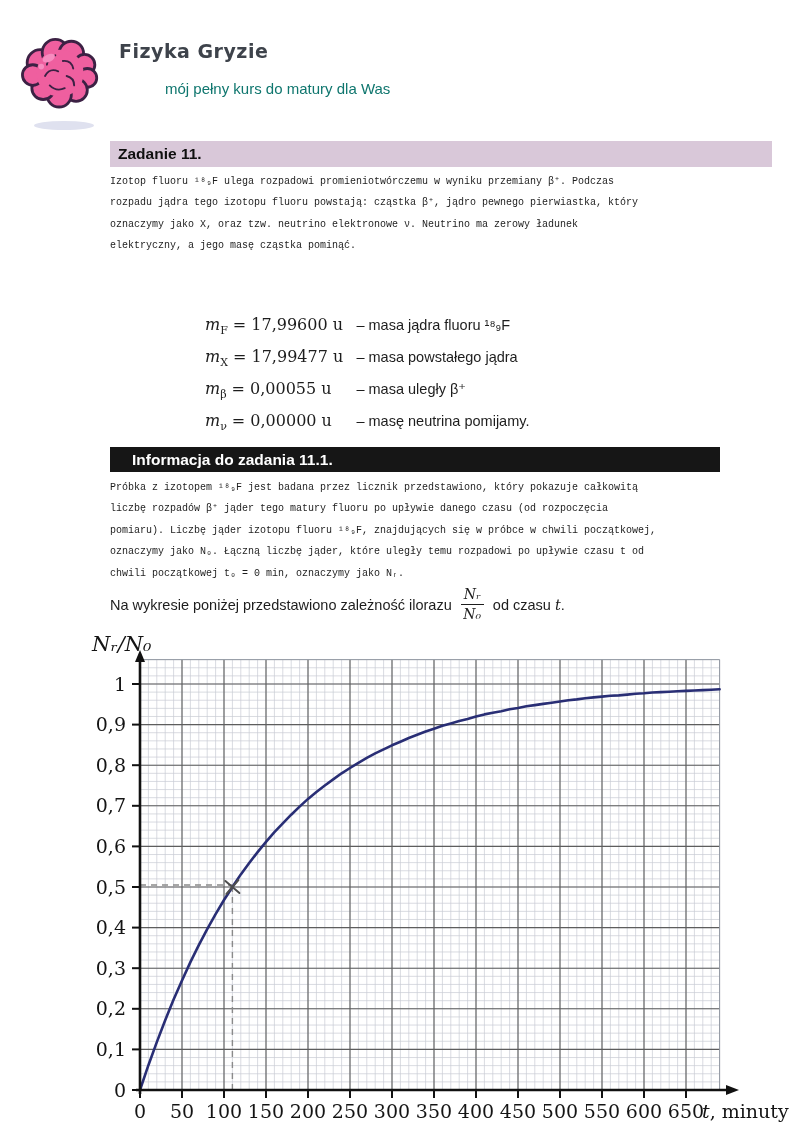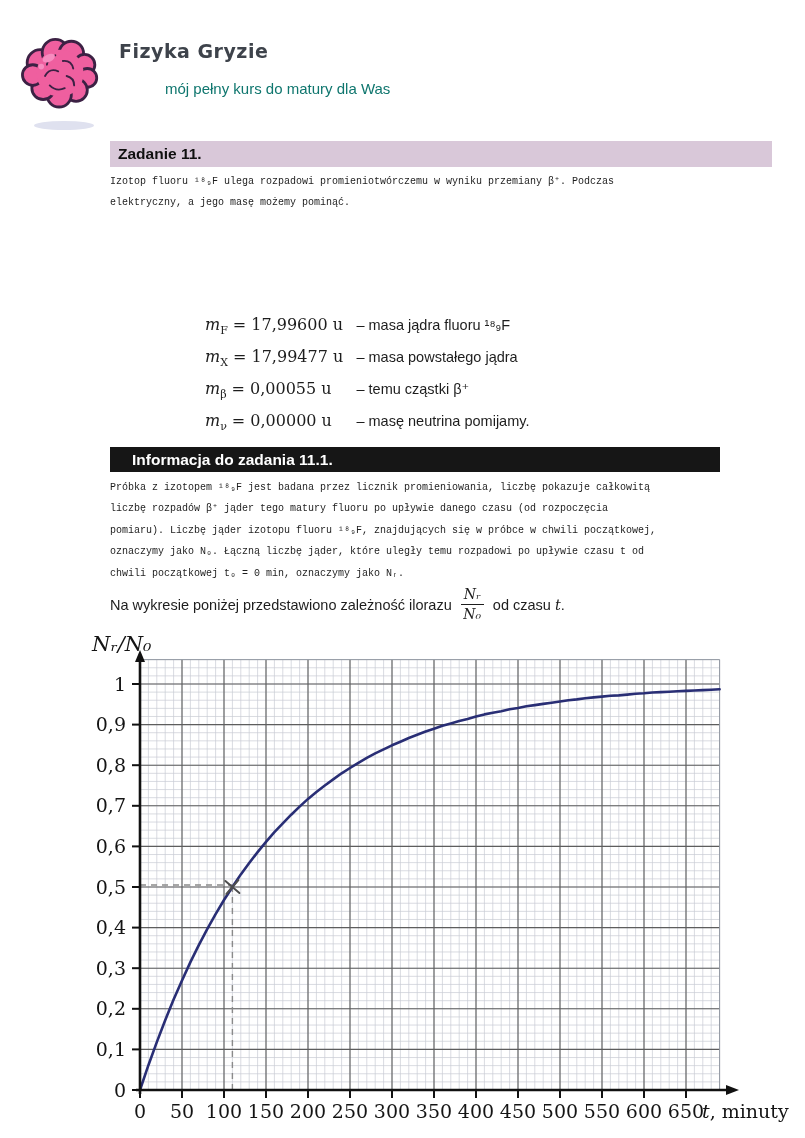--- a/index.html
+++ b/index.html
@@ -79,49 +79,51 @@
   <div class="abs logo-shadow"></div>
   <div class="abs brand">Fizyka Gryzie</div>
   <div class="abs tagline">mój pełny kurs do matury dla Was</div>
 
   <div class="abs task-bar">
     <span>Zadanie 11.</span>
   </div>
 
   <div class="abs para p1">
     <div>Izotop fluoru ¹⁸₉F ulega rozpadowi promieniotwórczemu w wyniku przemiany β⁺. Podczas</div>
-    <div>elektryczny, a jego masę możemy pominąć.</div>
+    <div>rozpadu jądra tego izotopu fluoru powstają: cząstka β⁺, jądro pewnego pierwiastka, który</div>
+    <div>oznaczymy jako X, oraz tzw. neutrino elektronowe ν. Neutrino ma zerowy ładunek</div>
+    <div>elektryczny, a jego masę cząstka pominąć.</div>
   </div>
 
 
   <div class="abs mass-list">
     <div class="mass-row">
       <span class="mass-math"><i>m</i><sub>F</sub><span class="val">= 17,99600 u</span></span>
       <span class="mass-desc">– masa jądra fluoru ¹⁸₉F</span>
     </div>
     <div class="mass-row">
       <span class="mass-math"><i>m</i><sub>X</sub><span class="val">= 17,99477 u</span></span>
       <span class="mass-desc">– masa powstałego jądra</span>
     </div>
     <div class="mass-row">
       <span class="mass-math"><i>m</i><sub>β</sub><span class="val">= 0,00055 u</span></span>
-      <span class="mass-desc">– temu cząstki β⁺</span>
+      <span class="mass-desc">– masa uległy β⁺</span>
     </div>
     <div class="mass-row">
       <span class="mass-math"><i>m</i><sub>ν</sub><span class="val">= 0,00000 u</span></span>
       <span class="mass-desc">– masę neutrina pomijamy.</span>
     </div>
   </div>
 
   <div class="abs info-bar">
     <span>Informacja do zadania 11.1.</span>
   </div>
 
   <div class="abs para p3">
-    <div>Próbka z izotopem ¹⁸₉F jest badana przez licznik promieniowania, liczbę pokazuje całkowitą</div>
+    <div>Próbka z izotopem ¹⁸₉F jest badana przez licznik przedstawiono, który pokazuje całkowitą</div>
     <div>liczbę rozpadów β⁺ jąder tego matury fluoru po upływie danego czasu (od rozpoczęcia</div>
     <div>pomiaru). Liczbę jąder izotopu fluoru ¹⁸₉F, znajdujących się w próbce w chwili początkowej,</div>
     <div>oznaczymy jako N₀. Łączną liczbę jąder, które uległy temu rozpadowi po upływie czasu t od</div>
     <div>chwili początkowej t₀ = 0 min, oznaczymy jako Nᵣ.</div>
   </div>
 
   <div class="abs graph-line">
     <span>Na wykresie poniżej przedstawiono zależność ilorazu</span>
     <span class="frac">
       <span class="top">Nᵣ</span>

